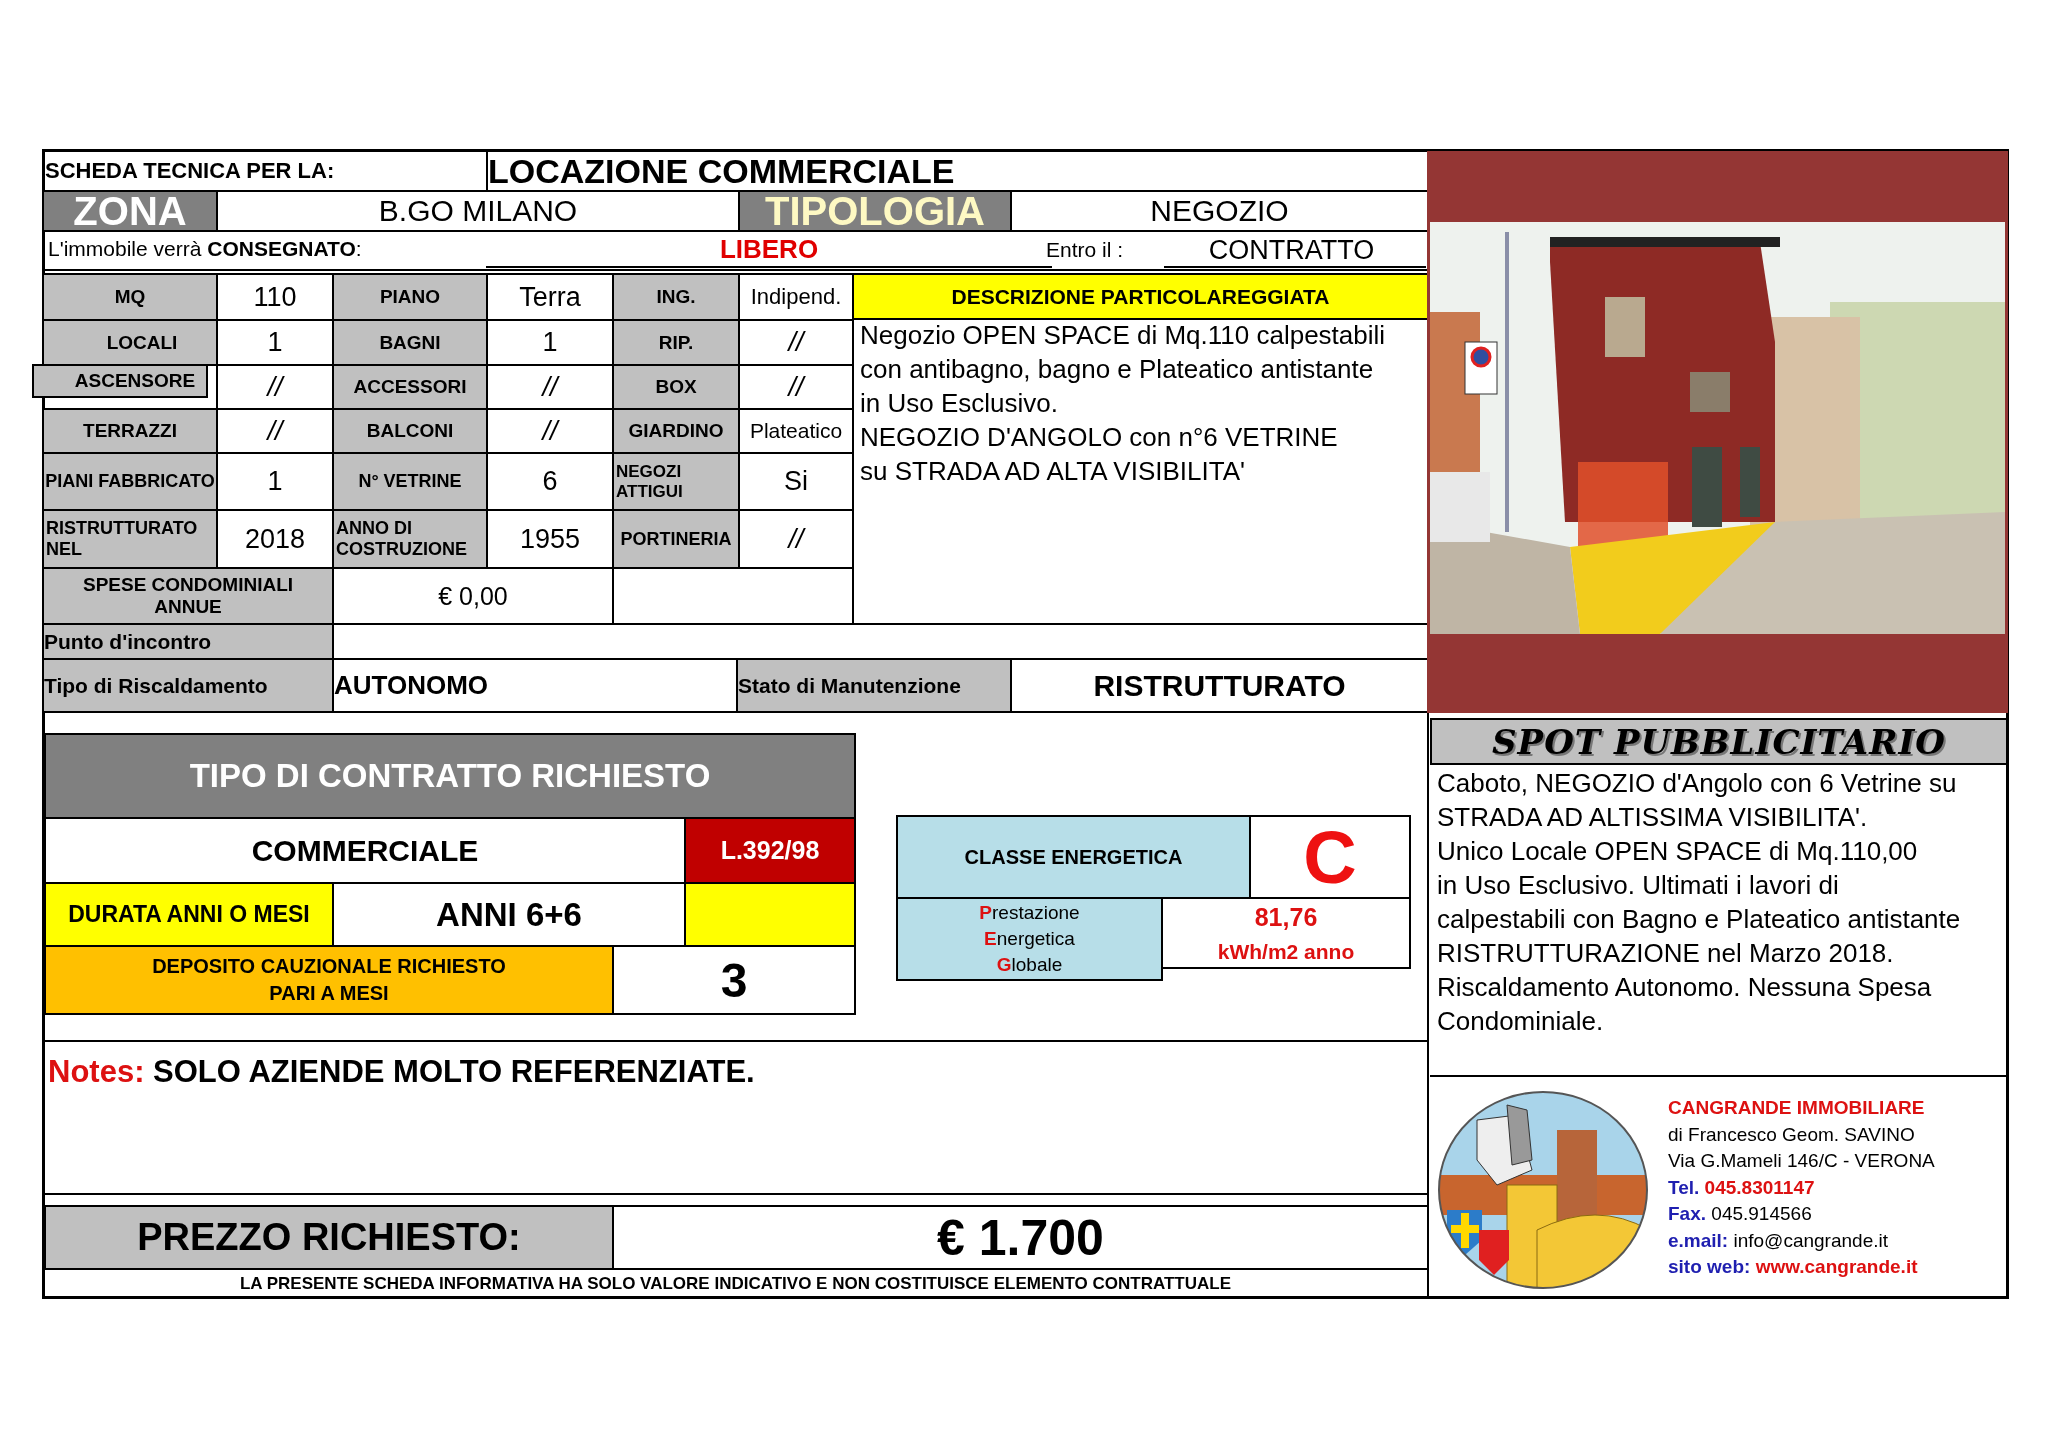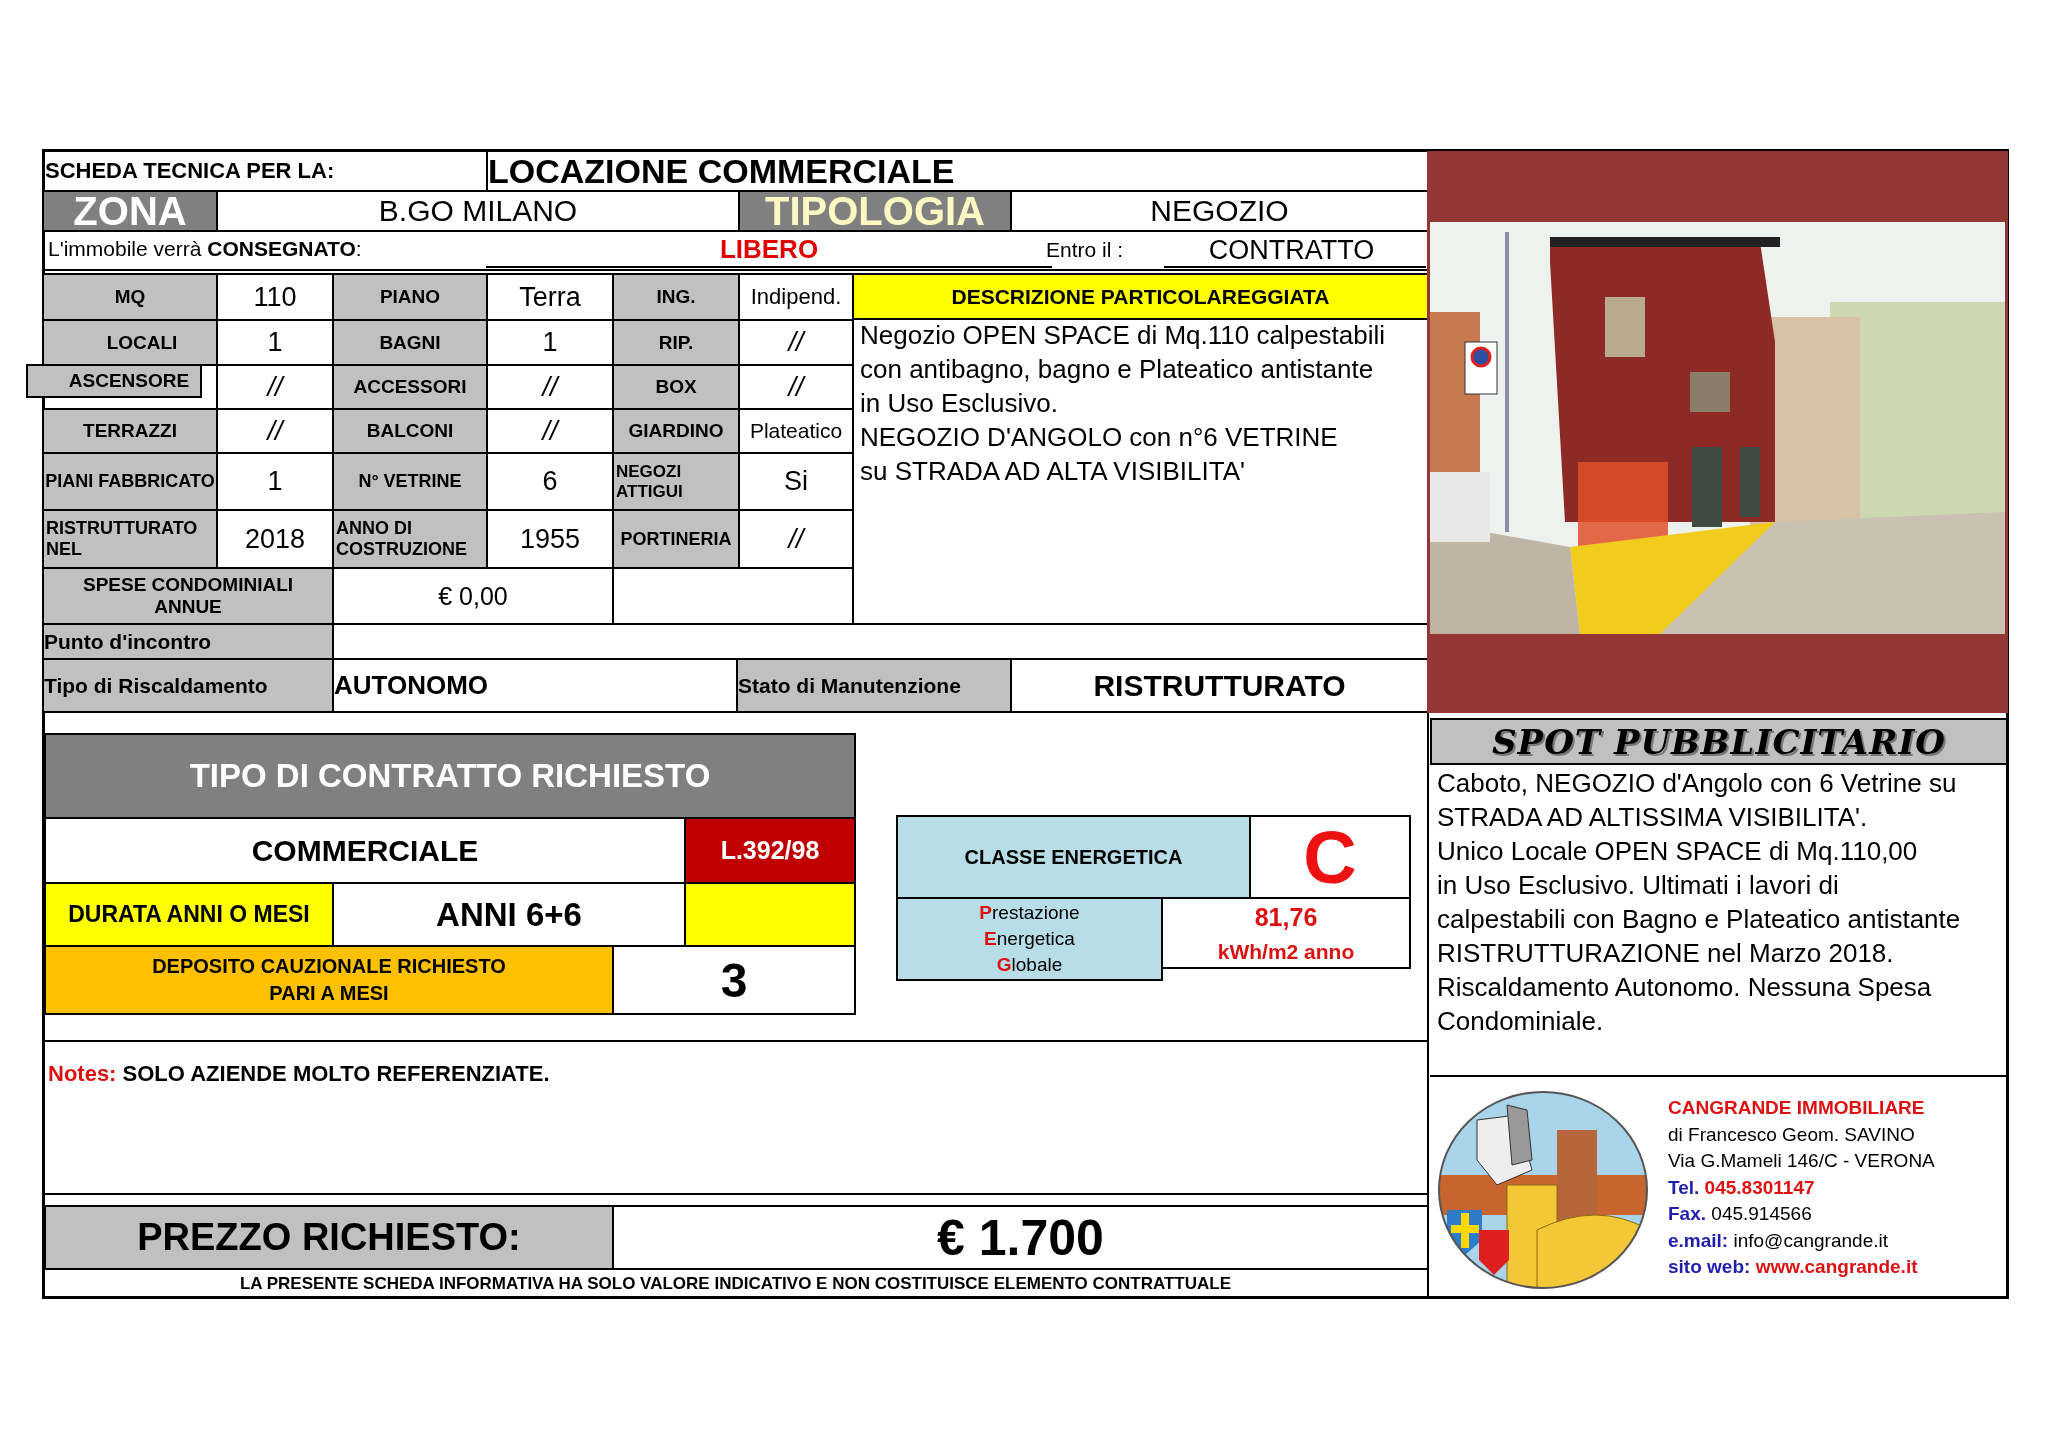--- a/index.html
+++ b/index.html
@@ -84,21 +84,21 @@
 <div class="cell" style="left:486px;top:319px;width:128px;height:47px;">
     <span class="val">1</span>
   </div>
 <div class="cell gray" style="left:612px;top:319px;width:128px;height:47px;">
     <span class="lbl">RIP.</span>
   </div>
 <div class="cell" style="left:738px;top:319px;width:116px;height:47px;">
     <span class="val" style="font-style:italic;">//</span>
   </div>
 
-<div class="cell gray" style="left:26px;top:364px;width:176px;height:34px;padding-left:30px;">
+<div class="cell gray" style="left:32px;top:364px;width:176px;height:34px;padding-left:30px;">
     <span class="lbl">ASCENSORE</span>
   </div>
 <div class="cell" style="left:216px;top:364px;width:118px;height:46px;">
     <span class="val" style="font-style:italic;">//</span>
   </div>
 <div class="cell gray" style="left:332px;top:364px;width:156px;height:46px;">
     <span class="lbl">ACCESSORI</span>
   </div>
 <div class="cell" style="left:486px;top:364px;width:128px;height:46px;">
     <span class="val" style="font-style:italic;">//</span>
@@ -265,21 +265,21 @@
   <div style="font-size:19px;line-height:26px;"><b style="color:#dd1111;">P</b><span>restazione</span></div>
   <div style="font-size:19px;line-height:26px;"><b style="color:#dd1111;">E</b><span>nergetica</span></div>
   <div style="font-size:19px;line-height:26px;"><b style="color:#dd1111;">G</b><span>lobale</span></div>
 </div>
 <div class="cell" style="left:1161px;top:897px;width:250px;height:72px;flex-direction:column;">
   <span style="font-weight:bold;font-size:25px;color:#dd1111;">81,76</span>
   <span style="font-weight:bold;font-size:21px;color:#dd1111;margin-top:8px;">kWh/m2 anno</span>
 </div>
 
 <div class="abs" style="left:44px;top:1040px;width:1385px;height:155px;border-top:2px solid #000;border-bottom:2px solid #000;">
-  <div style="padding:4px 4px;font-weight:bold;font-size:22px;margin-top:15px;">
+  <div style="padding:12px 4px;font-weight:bold;font-size:31px;">
     <span style="color:#dd1111;">Notes:</span>
     <span>SOLO AZIENDE MOLTO REFERENZIATE.</span>
   </div>
 </div>
 
 <div class="cell gray" style="left:44px;top:1205px;width:570px;height:65px;">
   <span style="font-weight:bold;font-size:38px;">PREZZO RICHIESTO:</span>
 </div>
 <div class="cell" style="left:612px;top:1205px;width:817px;height:65px;">
   <span style="font-weight:bold;font-size:50px;">€ 1.700</span>

